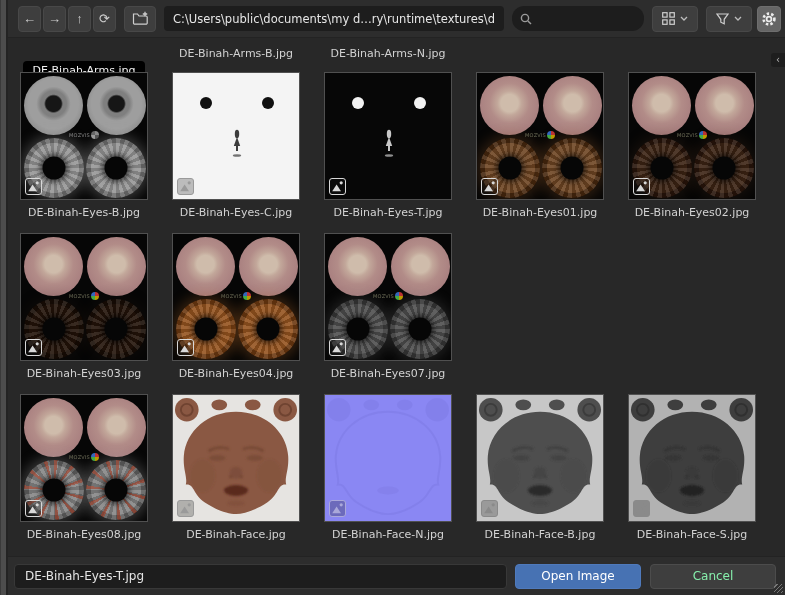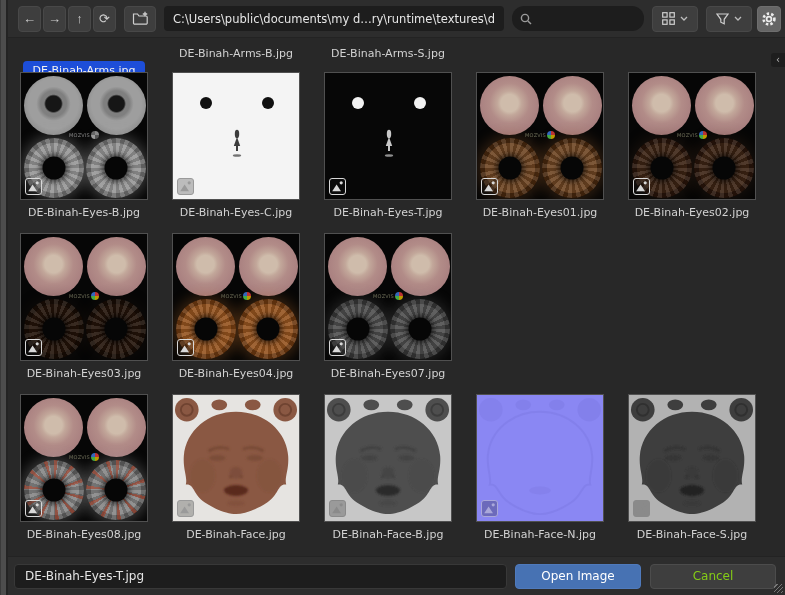--- a/index.html
+++ b/index.html
@@ -28,21 +28,21 @@
   .searchfield span{color:#bbb;font-size:11.5px;}
   .tbtn.drop{width:46px;margin-left:8px;gap:5px;}
   .tbtn.drop:last-of-type{margin-left:8px;}
   .tbtn.gear{width:24px;margin-left:5px;background:#656565;border-color:#6e6e6e;}
   
   .content{position:absolute;left:8px;top:38px;width:777px;bottom:39px;background:#282828;overflow:hidden;}
   #file-grid{padding:4px 0 0 12px;}
   .label-row{display:flex;gap:24px;height:22px;align-items:center;margin-bottom:8px;}
   .cell{width:128px;display:flex;justify-content:center;flex:0 0 128px;}
   .file-label{font-size:11px;color:#d2d2d2;white-space:nowrap;padding:3px 10px;border-radius:4px;}
-  .file-label.selected{background:#1d4ed8;color:#f2f2f2;margin-top:34px;}
+  .file-label.selected{background:#000000;color:#f2f2f2;margin-top:34px;}
   .tile-row{display:flex;gap:24px;margin-bottom:14px;}
   .tile{width:128px;flex:0 0 128px;cursor:pointer;}
   .thumb{position:relative;width:128px;height:128px;border:1px solid #505050;box-sizing:border-box;
          overflow:hidden;background:#060606;}
   .file-label-under{margin-top:6px;text-align:center;font-size:11px;color:#d2d2d2;white-space:nowrap;}
   
   .disc{position:absolute;width:59px;height:59px;border-radius:50%;top:3px;}
   .d1{left:3px}.d2{left:66px}
   .disc-pink{background:radial-gradient(circle at 50% 46%, #cfbcab 0 20%, #c2a79a 28%, #b28c88 46%, #a98080 70%, #9d7473 100%);}
   .disc-gray{background:radial-gradient(circle at 50% 47%, #161616 0 18%, #7f7f7f 22% 30%, #9e9e9e 40% 58%, #8c8c8c 75%, #6b6b6b 100%);}
@@ -67,21 +67,21 @@
                  color:#b8b8b8;font-size:10px;line-height:1;cursor:pointer;}
   
   .footer{position:absolute;left:8px;right:0;bottom:0;height:39px;background:#2d2d2d;
           border-top:1px solid #232323;display:flex;align-items:center;box-sizing:border-box;}
   .filename-input{margin-left:6px;width:493px;height:25px;background:#1d1d1d;border:1px solid #383838;
                   border-radius:4px;color:#e4e4e4;font-size:12px;display:flex;align-items:center;
                   padding:0 10px;box-sizing:border-box;}
   .btn{height:25px;width:126px;border-radius:4px;font-size:12px;box-sizing:border-box;cursor:pointer;
        font-family:inherit;}
   .btn-open{margin-left:8px;background:#4772b3;border:1px solid #4f7abc;color:#ffffff;}
-  .btn-cancel{margin-left:9px;background:#3e3e3e;border:1px solid #4c4c4c;color:#84cc16;}
+  .btn-cancel{margin-left:9px;background:#3e3e3e;border:1px solid #4c4c4c;color:#86efac;}
   .resize-grip{position:absolute;right:2px;bottom:2px;width:9px;height:9px;
                background:repeating-linear-gradient(135deg,transparent 0 2px,#777 2px 3px);}
 </style>
 </head>
 <body>
 
 <div class="app">
   <div class="left-strip"></div>
 
   <div class="header">
@@ -152,21 +152,21 @@
   <div class="content">
     <div id="file-grid">
         <div class="label-row">
           <div class="cell">
             <span class="file-label selected">DE-Binah-Arms.jpg</span>
           </div>
           <div class="cell">
             <span class="file-label">DE-Binah-Arms-B.jpg</span>
           </div>
           <div class="cell">
-            <span class="file-label">DE-Binah-Arms-S.jpg</span>
+            <span class="file-label">DE-Binah-Arms-N.jpg</span>
           </div>
         </div>
         <div class="tile-row">
           <div class="tile">
             <div class="thumb">
               <div class="disc d1 disc-gray"></div>
               <div class="disc d2 disc-gray"></div>
               <div class="donut o1" style="background: repeating-conic-gradient(rgba(255, 255, 255, 0.1) 0deg, rgba(255, 255, 255, 0.1) 9deg, rgba(0, 0, 0, 0.14) 9deg, rgba(0, 0, 0, 0.14) 18deg), radial-gradient(circle, rgb(150, 150, 150) 0px, rgb(150, 150, 150) 58%, rgb(110, 110, 110) 60%, rgb(110, 110, 110) 100%); box-shadow: rgba(200, 200, 200, 0.28) 0px 0px 14px 3px;"></div>
               <div class="donut o2" style="background: repeating-conic-gradient(rgba(255, 255, 255, 0.1) 0deg, rgba(255, 255, 255, 0.1) 9deg, rgba(0, 0, 0, 0.14) 9deg, rgba(0, 0, 0, 0.14) 18deg), radial-gradient(circle, rgb(150, 150, 150) 0px, rgb(150, 150, 150) 58%, rgb(110, 110, 110) 60%, rgb(110, 110, 110) 100%); box-shadow: rgba(200, 200, 200, 0.28) 0px 0px 14px 3px;"></div>
               <div class="logo">
@@ -359,20 +359,38 @@
     <ellipse cx="64" cy="110" rx="9" ry="2.8" fill="#6f4331" opacity="0.3"></ellipse>
   </g>
               </svg><svg class="ovl" width="17" height="17" viewBox="0 0 17 17">
     <rect x="0.5" y="0.5" width="16" height="16" rx="2.5" fill="rgba(20,20,20,0.25)" stroke="#9a9a9a" stroke-width="1"></rect>
     <path d="M3.2 13.2 L7.6 6.6 L12 13.2 Z" fill="#9a9a9a"></path>
                 <circle cx="12.2" cy="4.8" r="1.6" fill="#9a9a9a"></circle>
               </svg></div>
             <div class="file-label-under">DE-Binah-Face.jpg</div>
           </div>
           <div class="tile">
+            <div class="thumb" style="background: rgb(138, 135, 243);"><svg width="126" height="126" viewBox="0 0 128 128">
+  <rect width="128" height="128" fill="#8a87f3"></rect>
+  <g opacity="0.55" fill="#7f7ce6">
+    <circle cx="14" cy="15" r="12"></circle>
+                  <circle cx="114" cy="15" r="12"></circle>
+    <ellipse cx="47" cy="10" rx="8" ry="5.5"></ellipse>
+                  <ellipse cx="81" cy="10" rx="8" ry="5.5"></ellipse>
+  </g>
+  <path d="M64,17 C36,17 13,36 11,62 C10,76 15,84 13,91 C22,90 20,101 32,109 C44,117 56,121 64,121 C72,121 84,117 96,109 C108,101 106,90 115,91 C113,84 118,76 117,62 C115,36 92,17 64,17 Z" fill="none" stroke="#7f7ce6" stroke-width="2" opacity="0.6"></path>
+  <ellipse cx="64" cy="97" rx="11" ry="4" fill="#7f7ce6" opacity="0.5"></ellipse>
+              </svg><svg class="ovl" width="17" height="17" viewBox="0 0 17 17">
+    <rect x="0.5" y="0.5" width="16" height="16" rx="2.5" fill="rgba(20,20,20,0.25)" stroke="#aaa8da" stroke-width="1"></rect>
+    <path d="M3.2 13.2 L7.6 6.6 L12 13.2 Z" fill="#aaa8da"></path>
+                <circle cx="12.2" cy="4.8" r="1.6" fill="#aaa8da"></circle>
+              </svg></div>
+            <div class="file-label-under">DE-Binah-Face-N.jpg</div>
+          </div>
+          <div class="tile">
             <div class="thumb" style="background: rgb(199, 199, 199);"><svg width="126" height="126" viewBox="0 0 128 128">
   <rect width="128" height="128" fill="#c7c7c7"></rect>
   <defs>
                   <filter id="bf2" x="-20%" y="-20%" width="140%" height="140%">
                     <feGaussianBlur stdDeviation="1.1"></feGaussianBlur>
                   </filter>
                 </defs>
   <circle cx="14" cy="15" r="12" fill="#4e4e4e"></circle>
                 <circle cx="14" cy="15" r="6" fill="none" stroke="#3c3c3c" stroke-width="2"></circle>
   <circle cx="114" cy="15" r="12" fill="#4e4e4e"></circle>
@@ -395,38 +413,20 @@
     <ellipse cx="64" cy="110" rx="9" ry="2.8" fill="#3c3c3c" opacity="0.3"></ellipse>
   </g>
               </svg><svg class="ovl" width="17" height="17" viewBox="0 0 17 17">
     <rect x="0.5" y="0.5" width="16" height="16" rx="2.5" fill="rgba(20,20,20,0.25)" stroke="#8a8a8a" stroke-width="1"></rect>
     <path d="M3.2 13.2 L7.6 6.6 L12 13.2 Z" fill="#8a8a8a"></path>
                 <circle cx="12.2" cy="4.8" r="1.6" fill="#8a8a8a"></circle>
               </svg></div>
             <div class="file-label-under">DE-Binah-Face-B.jpg</div>
           </div>
           <div class="tile">
-            <div class="thumb" style="background: rgb(138, 135, 243);"><svg width="126" height="126" viewBox="0 0 128 128">
-  <rect width="128" height="128" fill="#8a87f3"></rect>
-  <g opacity="0.55" fill="#7f7ce6">
-    <circle cx="14" cy="15" r="12"></circle>
-                  <circle cx="114" cy="15" r="12"></circle>
-    <ellipse cx="47" cy="10" rx="8" ry="5.5"></ellipse>
-                  <ellipse cx="81" cy="10" rx="8" ry="5.5"></ellipse>
-  </g>
-  <path d="M64,17 C36,17 13,36 11,62 C10,76 15,84 13,91 C22,90 20,101 32,109 C44,117 56,121 64,121 C72,121 84,117 96,109 C108,101 106,90 115,91 C113,84 118,76 117,62 C115,36 92,17 64,17 Z" fill="none" stroke="#7f7ce6" stroke-width="2" opacity="0.6"></path>
-  <ellipse cx="64" cy="97" rx="11" ry="4" fill="#7f7ce6" opacity="0.5"></ellipse>
-              </svg><svg class="ovl" width="17" height="17" viewBox="0 0 17 17">
-    <rect x="0.5" y="0.5" width="16" height="16" rx="2.5" fill="rgba(20,20,20,0.25)" stroke="#aaa8da" stroke-width="1"></rect>
-    <path d="M3.2 13.2 L7.6 6.6 L12 13.2 Z" fill="#aaa8da"></path>
-                <circle cx="12.2" cy="4.8" r="1.6" fill="#aaa8da"></circle>
-              </svg></div>
-            <div class="file-label-under">DE-Binah-Face-N.jpg</div>
-          </div>
-          <div class="tile">
             <div class="thumb" style="background: rgb(178, 178, 178);"><svg width="126" height="126" viewBox="0 0 128 128">
   <rect width="128" height="128" fill="#b2b2b2"></rect>
   <defs>
                   <filter id="bf3" x="-20%" y="-20%" width="140%" height="140%">
                     <feGaussianBlur stdDeviation="1.1"></feGaussianBlur>
                   </filter>
                 </defs>
   <circle cx="14" cy="15" r="12" fill="#3e3e3e"></circle>
                 <circle cx="14" cy="15" r="6" fill="none" stroke="#303030" stroke-width="2"></circle>
   <circle cx="114" cy="15" r="12" fill="#3e3e3e"></circle>

